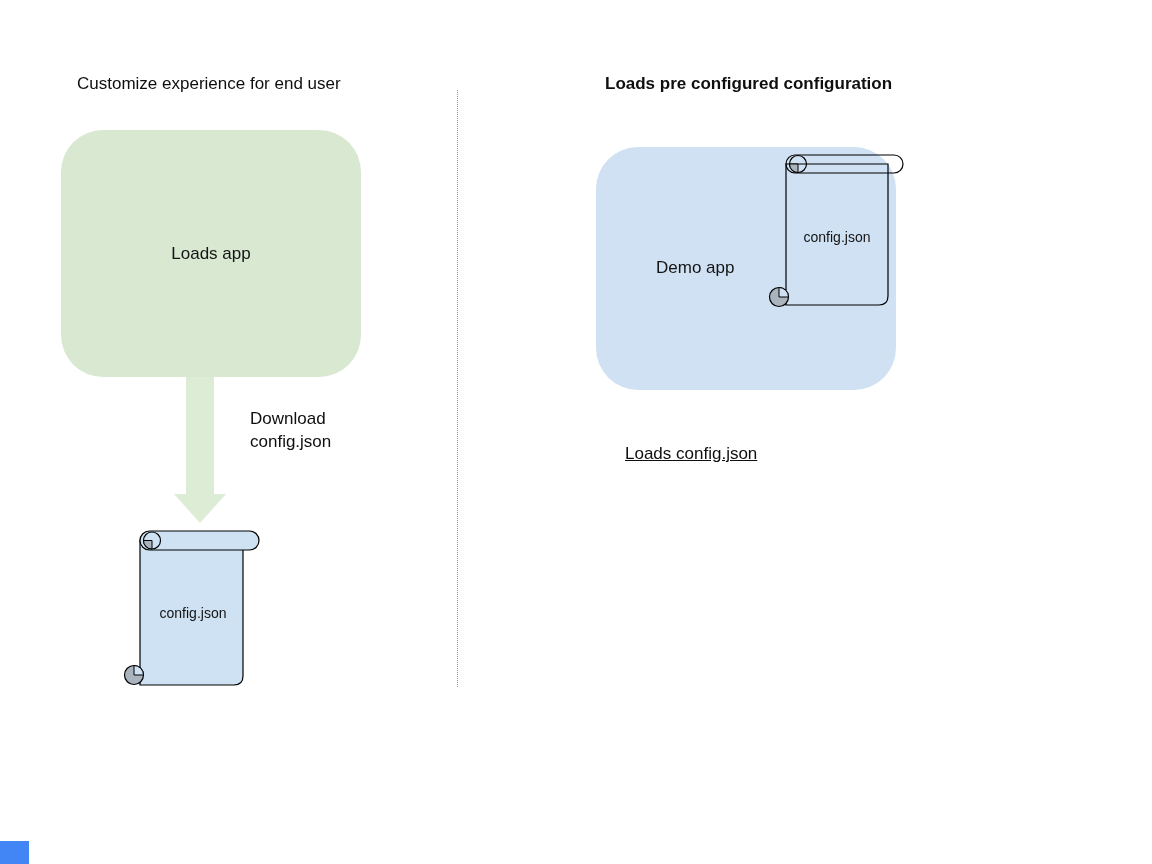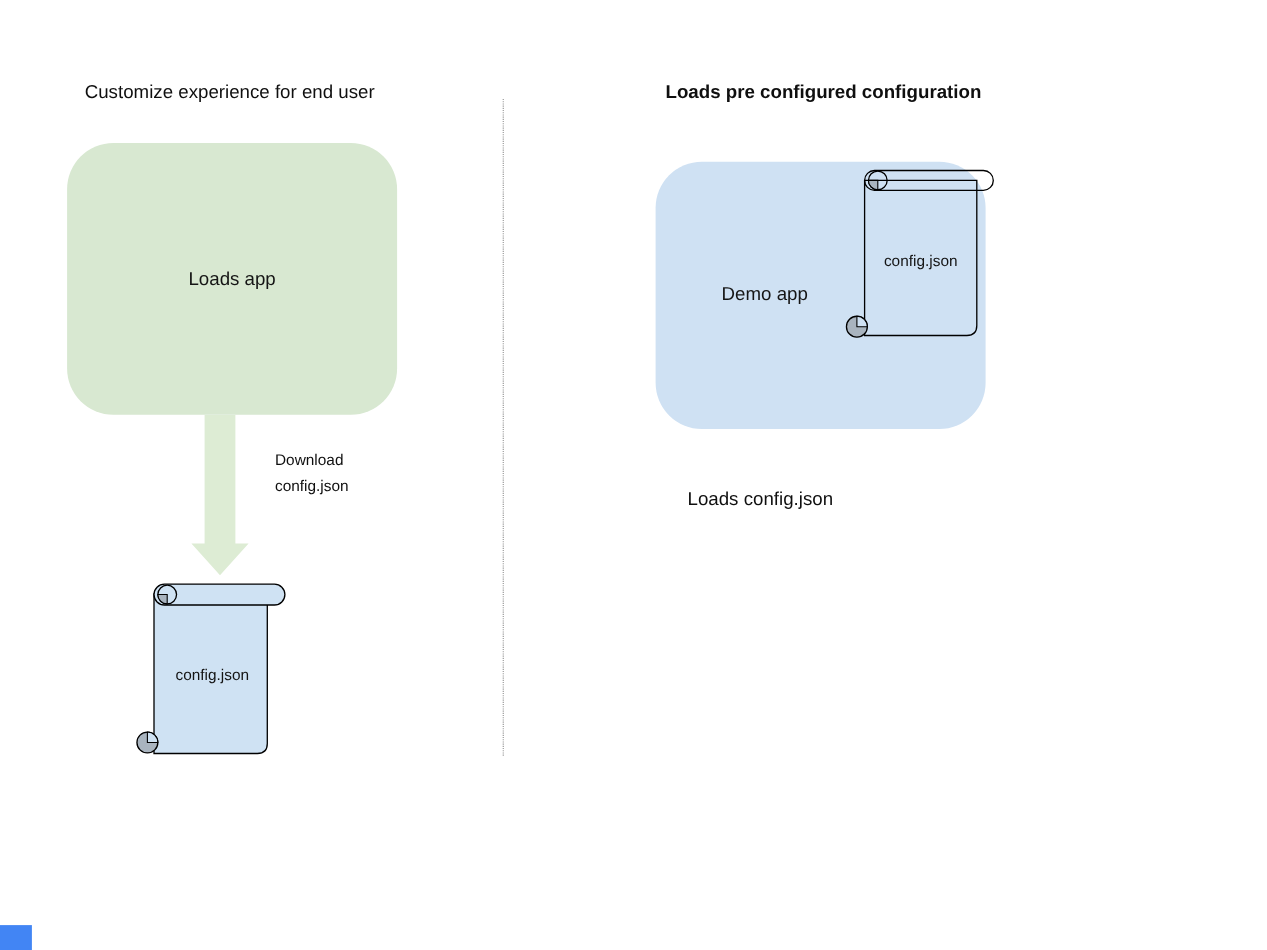--- a/index.html
+++ b/index.html
@@ -34,21 +34,21 @@
     background: #72a95c;
     border-radius: 14px;
     display: flex; align-items: center; justify-content: center;
     text-align: center;
   }
   .admin-panel-label { font-size: 17px; line-height: 22px; color: #10240f; width: 62px; }
   
   .down-arrow { left: 172px; top: 377px; width: 56px; height: 147px; }
   .arrow-label {
     left: 250px; top: 407px;
-    font-size: 14px; line-height: 23px;
+    font-size: 17px; line-height: 23px;
     white-space: pre-line;
     color: #0f0f0f;
   }
   
   .scroll-left  { left: 122px; top: 528px; width: 140px; height: 160px; }
   .scroll-right { left: 768px; top: 150px; width: 140px; height: 162px; z-index: 3; }
   .scroll-text { font-family: "Liberation Sans", sans-serif; font-size: 14px; fill: #141414; }
   
   .divider {
     left: 457px; top: 90px;
@@ -66,20 +66,21 @@
   .demo-box-label {
     position: absolute;
     left: 60px; top: 111px;
     font-size: 17px; color: #151515;
     white-space: nowrap;
   }
   .caption {
     left: 625px; top: 444px;
     font-size: 17px; color: #0f0f0f;
     white-space: nowrap;
+    text-decoration: underline;
   }
   .corner-blue-box {
     left: 0; top: 841px;
     width: 29px; height: 23px;
     background: #4285f4;
   }
 </style>
 </head>
 <body>
 

